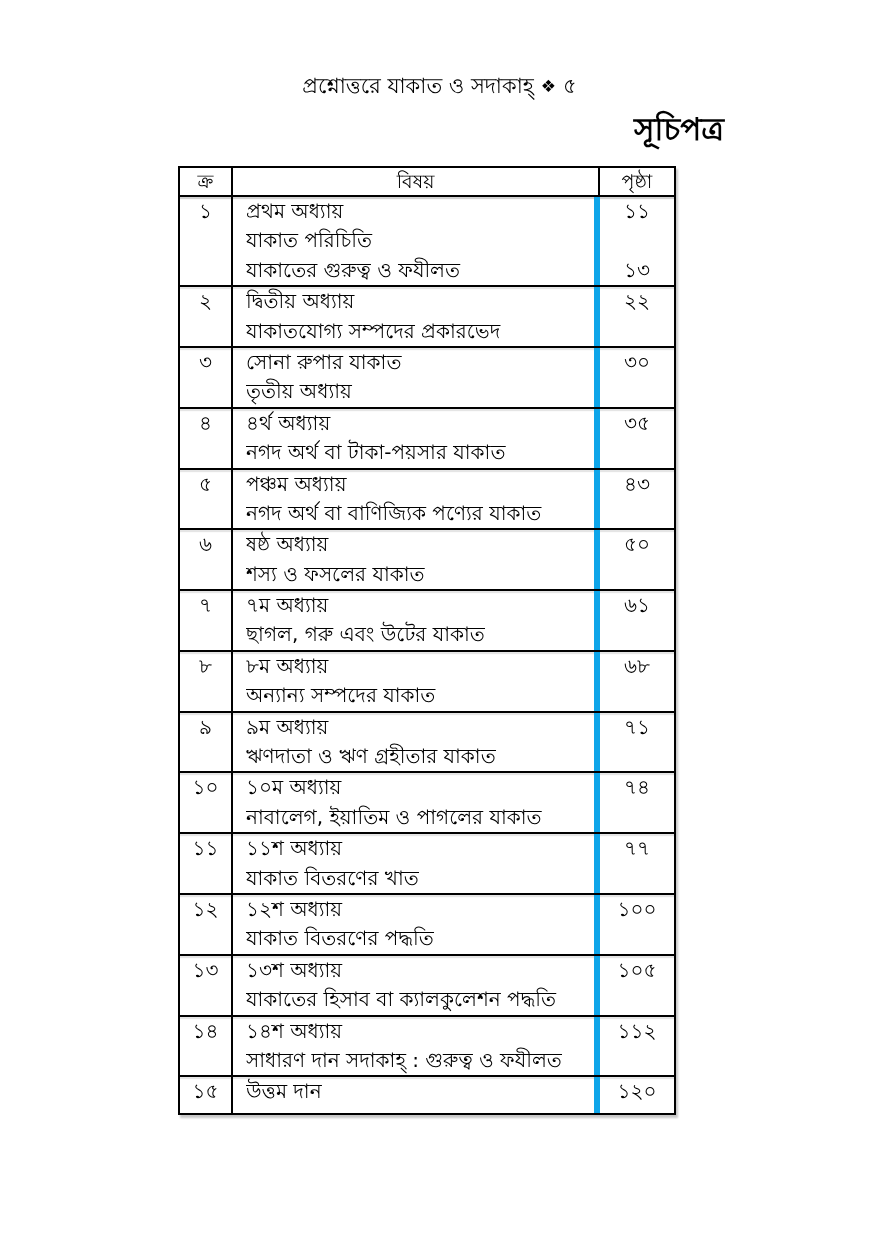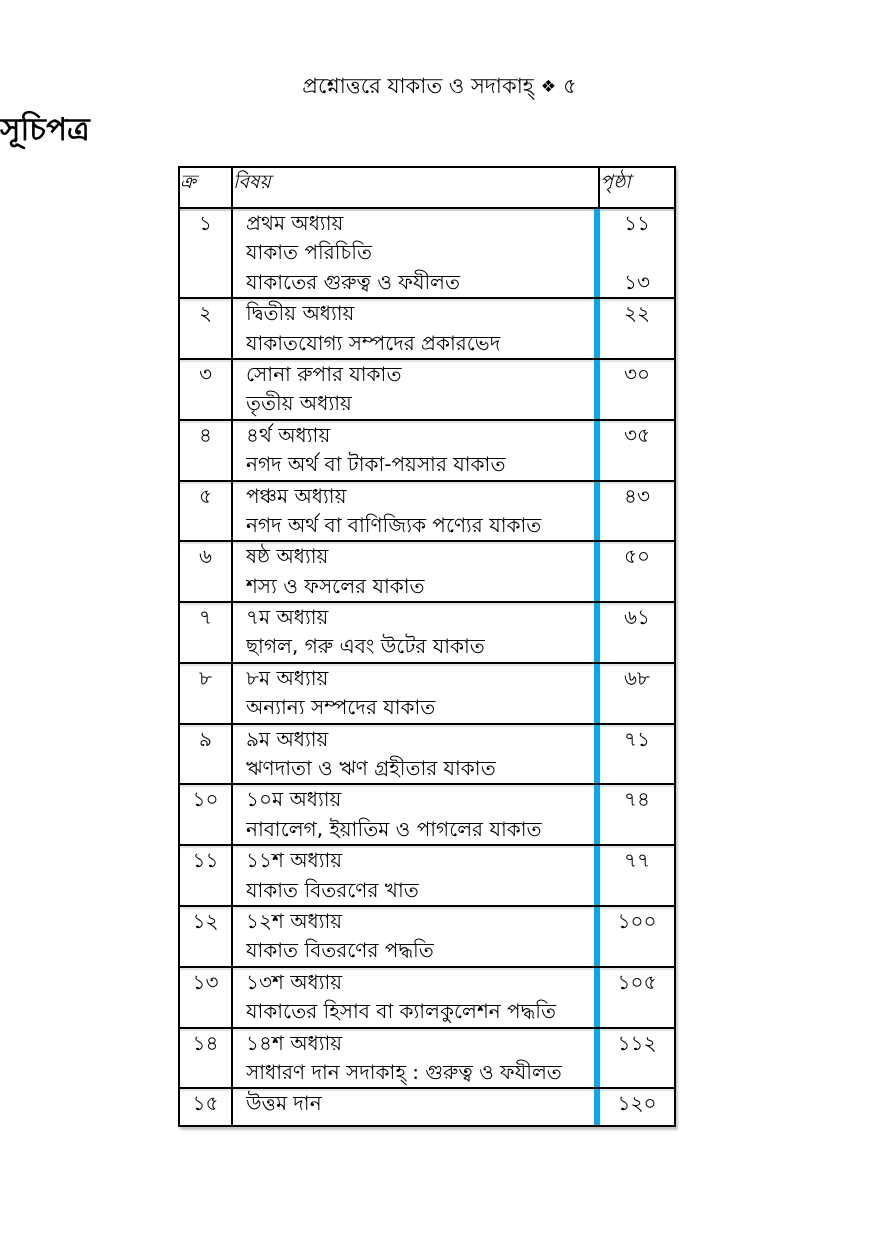--- a/index.html
+++ b/index.html
@@ -30,45 +30,45 @@
     font-size: 17px;
     padding: 0 7px;
     position: relative;
     top: -1px;
   }
   .page-title {
     position: absolute;
     top: 106px;
     left: 0;
     width: 724px;
-    text-align: left;
+    text-align: right;
     font-size: 31px;
     font-weight: bold;
     line-height: 46px;
   }
   .toc-table {
     position: absolute;
     top: 166px;
     left: 178px;
     width: 494px;
     border: 2px solid #000;
     background: #fff;
     box-shadow: 2px 3px 2px rgba(0,0,0,0.22);
   }
   .thead {
     display: grid;
     grid-template-columns: 53px 1fr 74px;
     border-bottom: 2px solid #000;
     box-shadow: 0 2px 1px rgba(0,0,0,0.18);
   }
   .th {
-    height: 39px;
+    height: 27px;
     line-height: 26px;
+    text-align: center;
     font-size: 19px;
-    font-style: italic;
   }
   .th-sl, .th-subject { border-right: 2px solid #000; }
   .trow {
     display: grid;
     grid-template-columns: 53px 1fr 74px;
     border-bottom: 2px solid #000;
     box-shadow: 0 2px 1px rgba(0,0,0,0.10);
   }
   .trow:last-child { border-bottom: none; box-shadow: none; border-radius: 11px; }
   .cell { padding: 0; }

